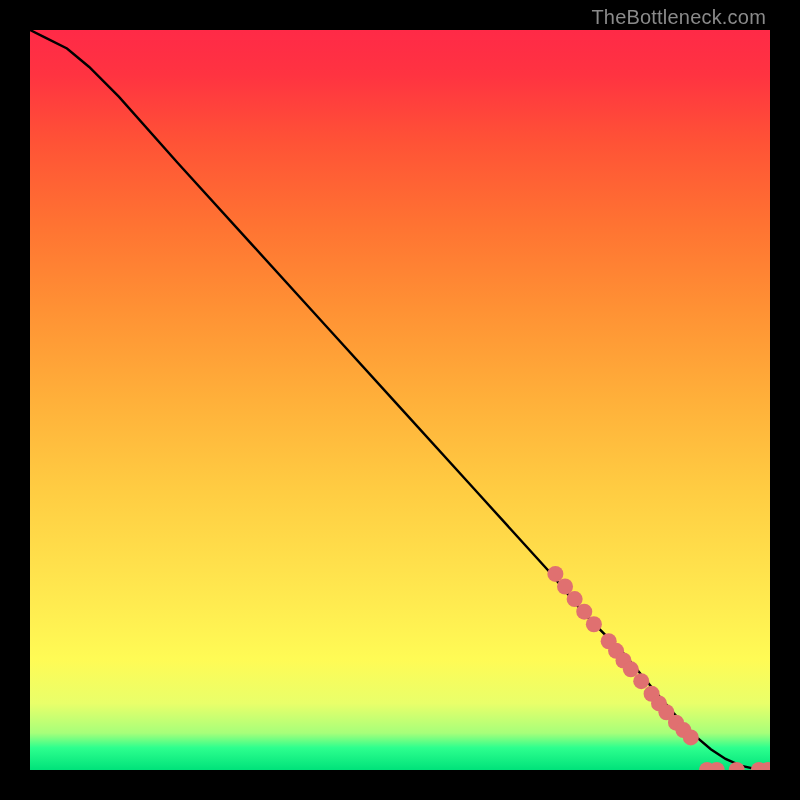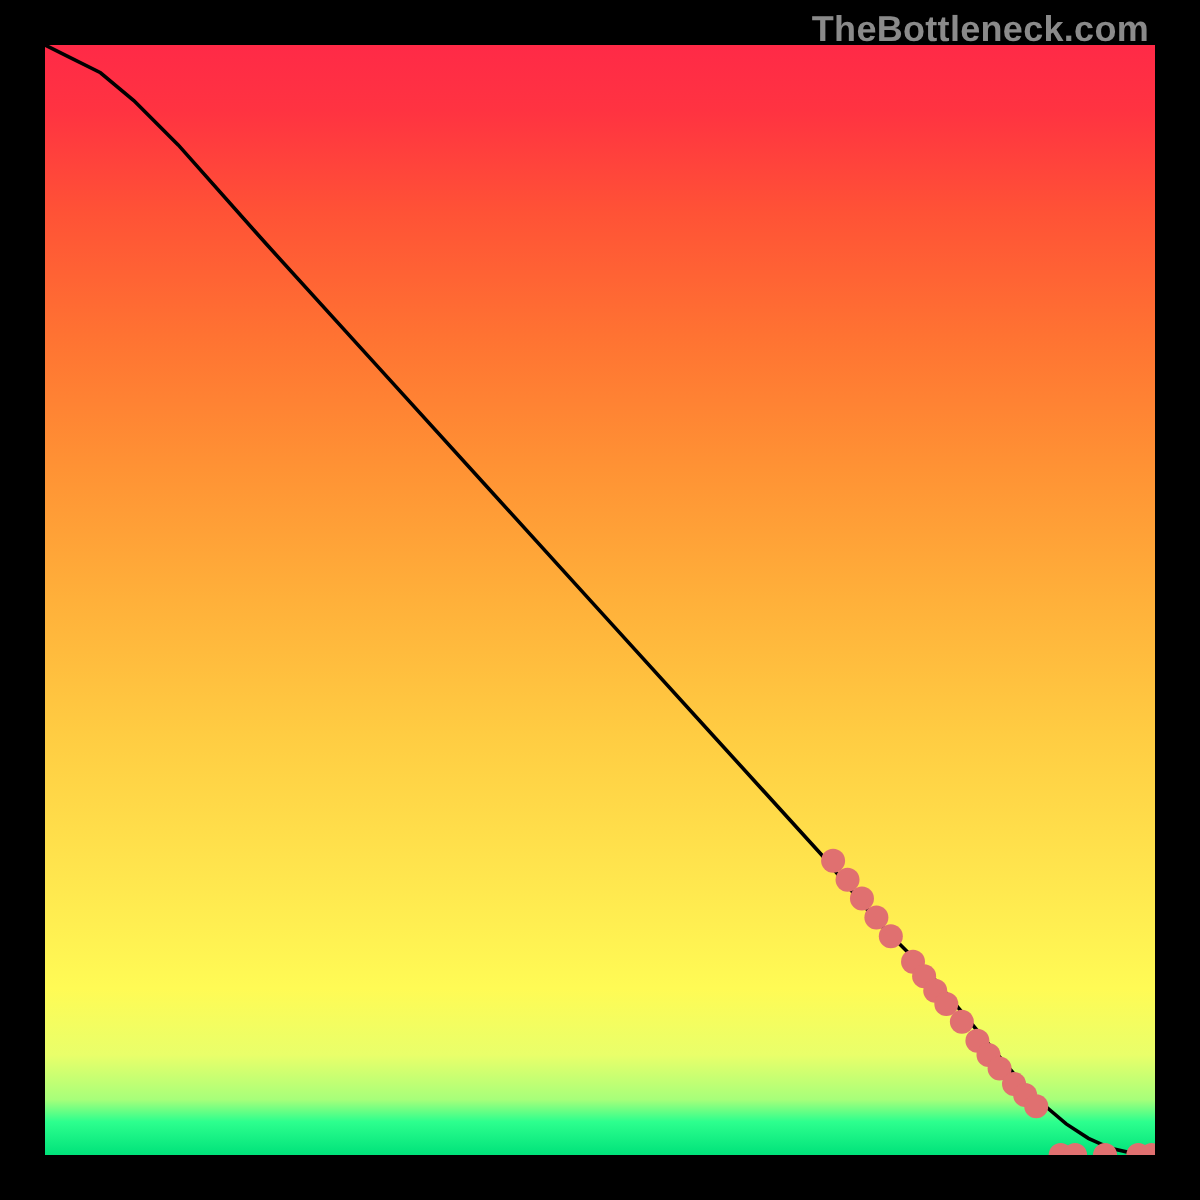--- a/index.html
+++ b/index.html
@@ -38,22 +38,22 @@
       #ff5236 85%,
       #ff3341 94%,
       #ff2a47 100%
     );
   }
   .watermark {
     position: absolute;
     top: 6px;
     right: 34px;
     color: #8a8a8a;
-    font-size: 24px;
-    font-weight: 700;
+    font-size: 20px;
+    font-weight: 400;
     letter-spacing: 0.2px;
     user-select: none;
   }
   .svg-overlay {
     position: absolute;
     left: 30px;
     top: 30px;
   }
 </style>
 </head>

